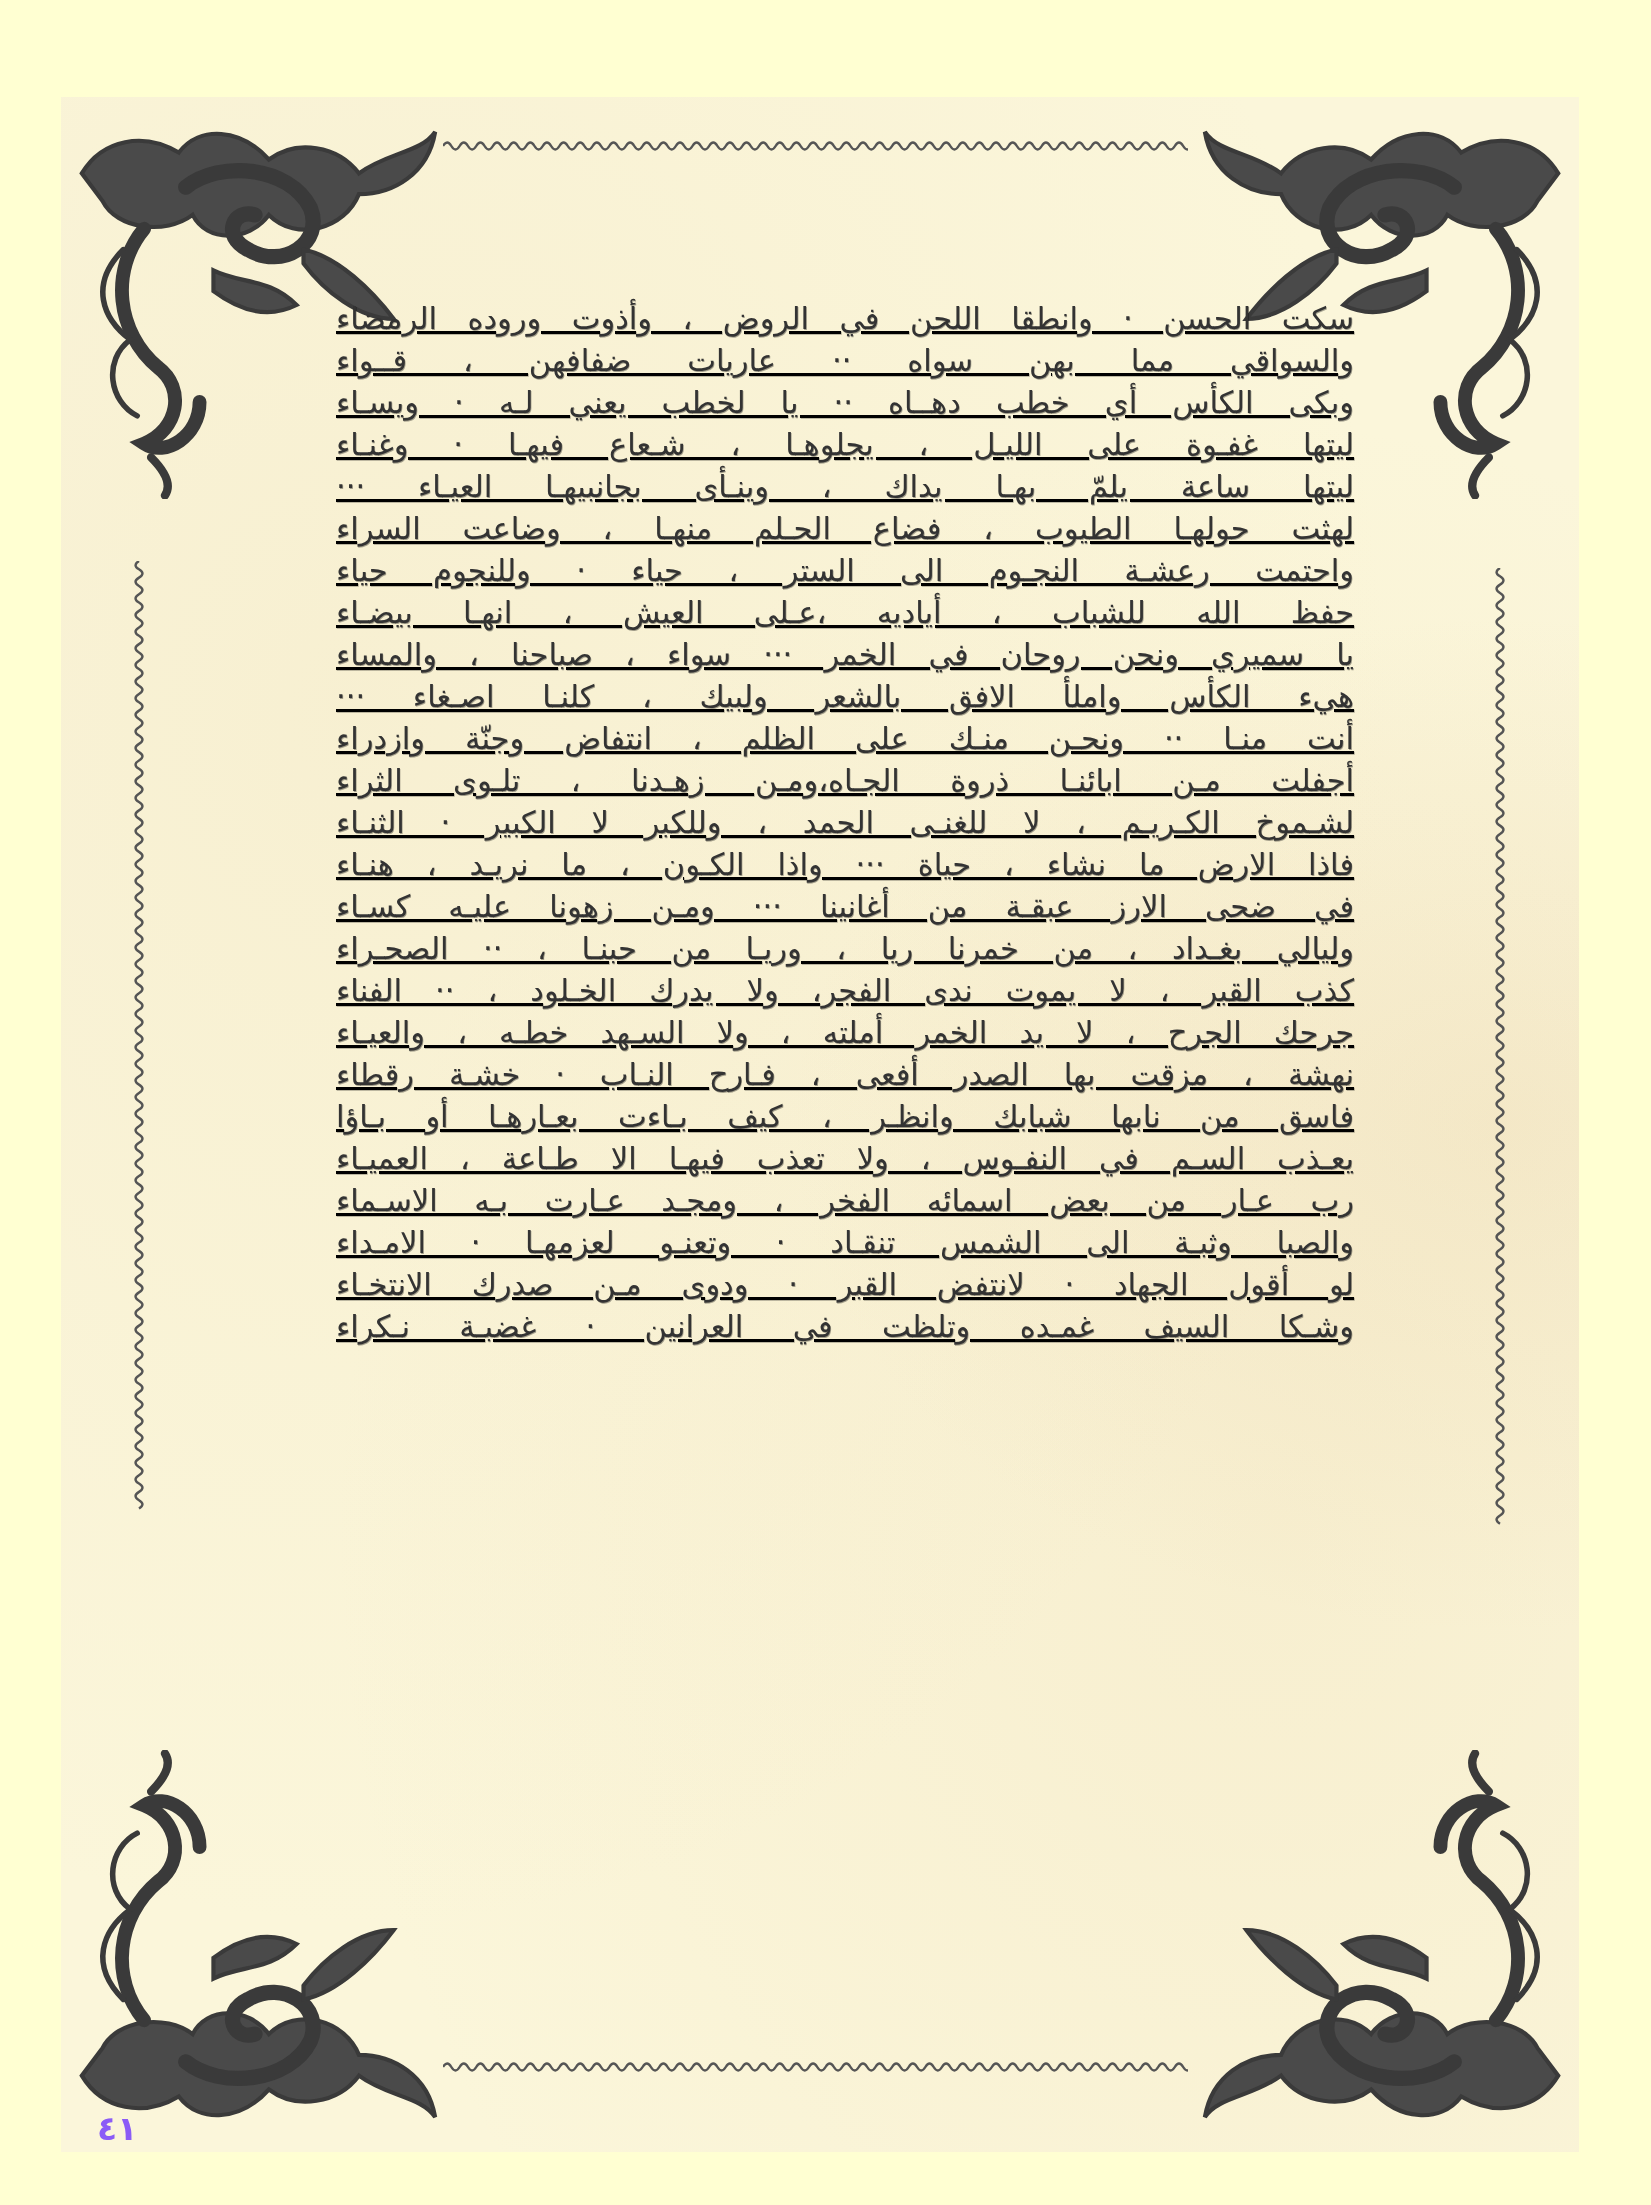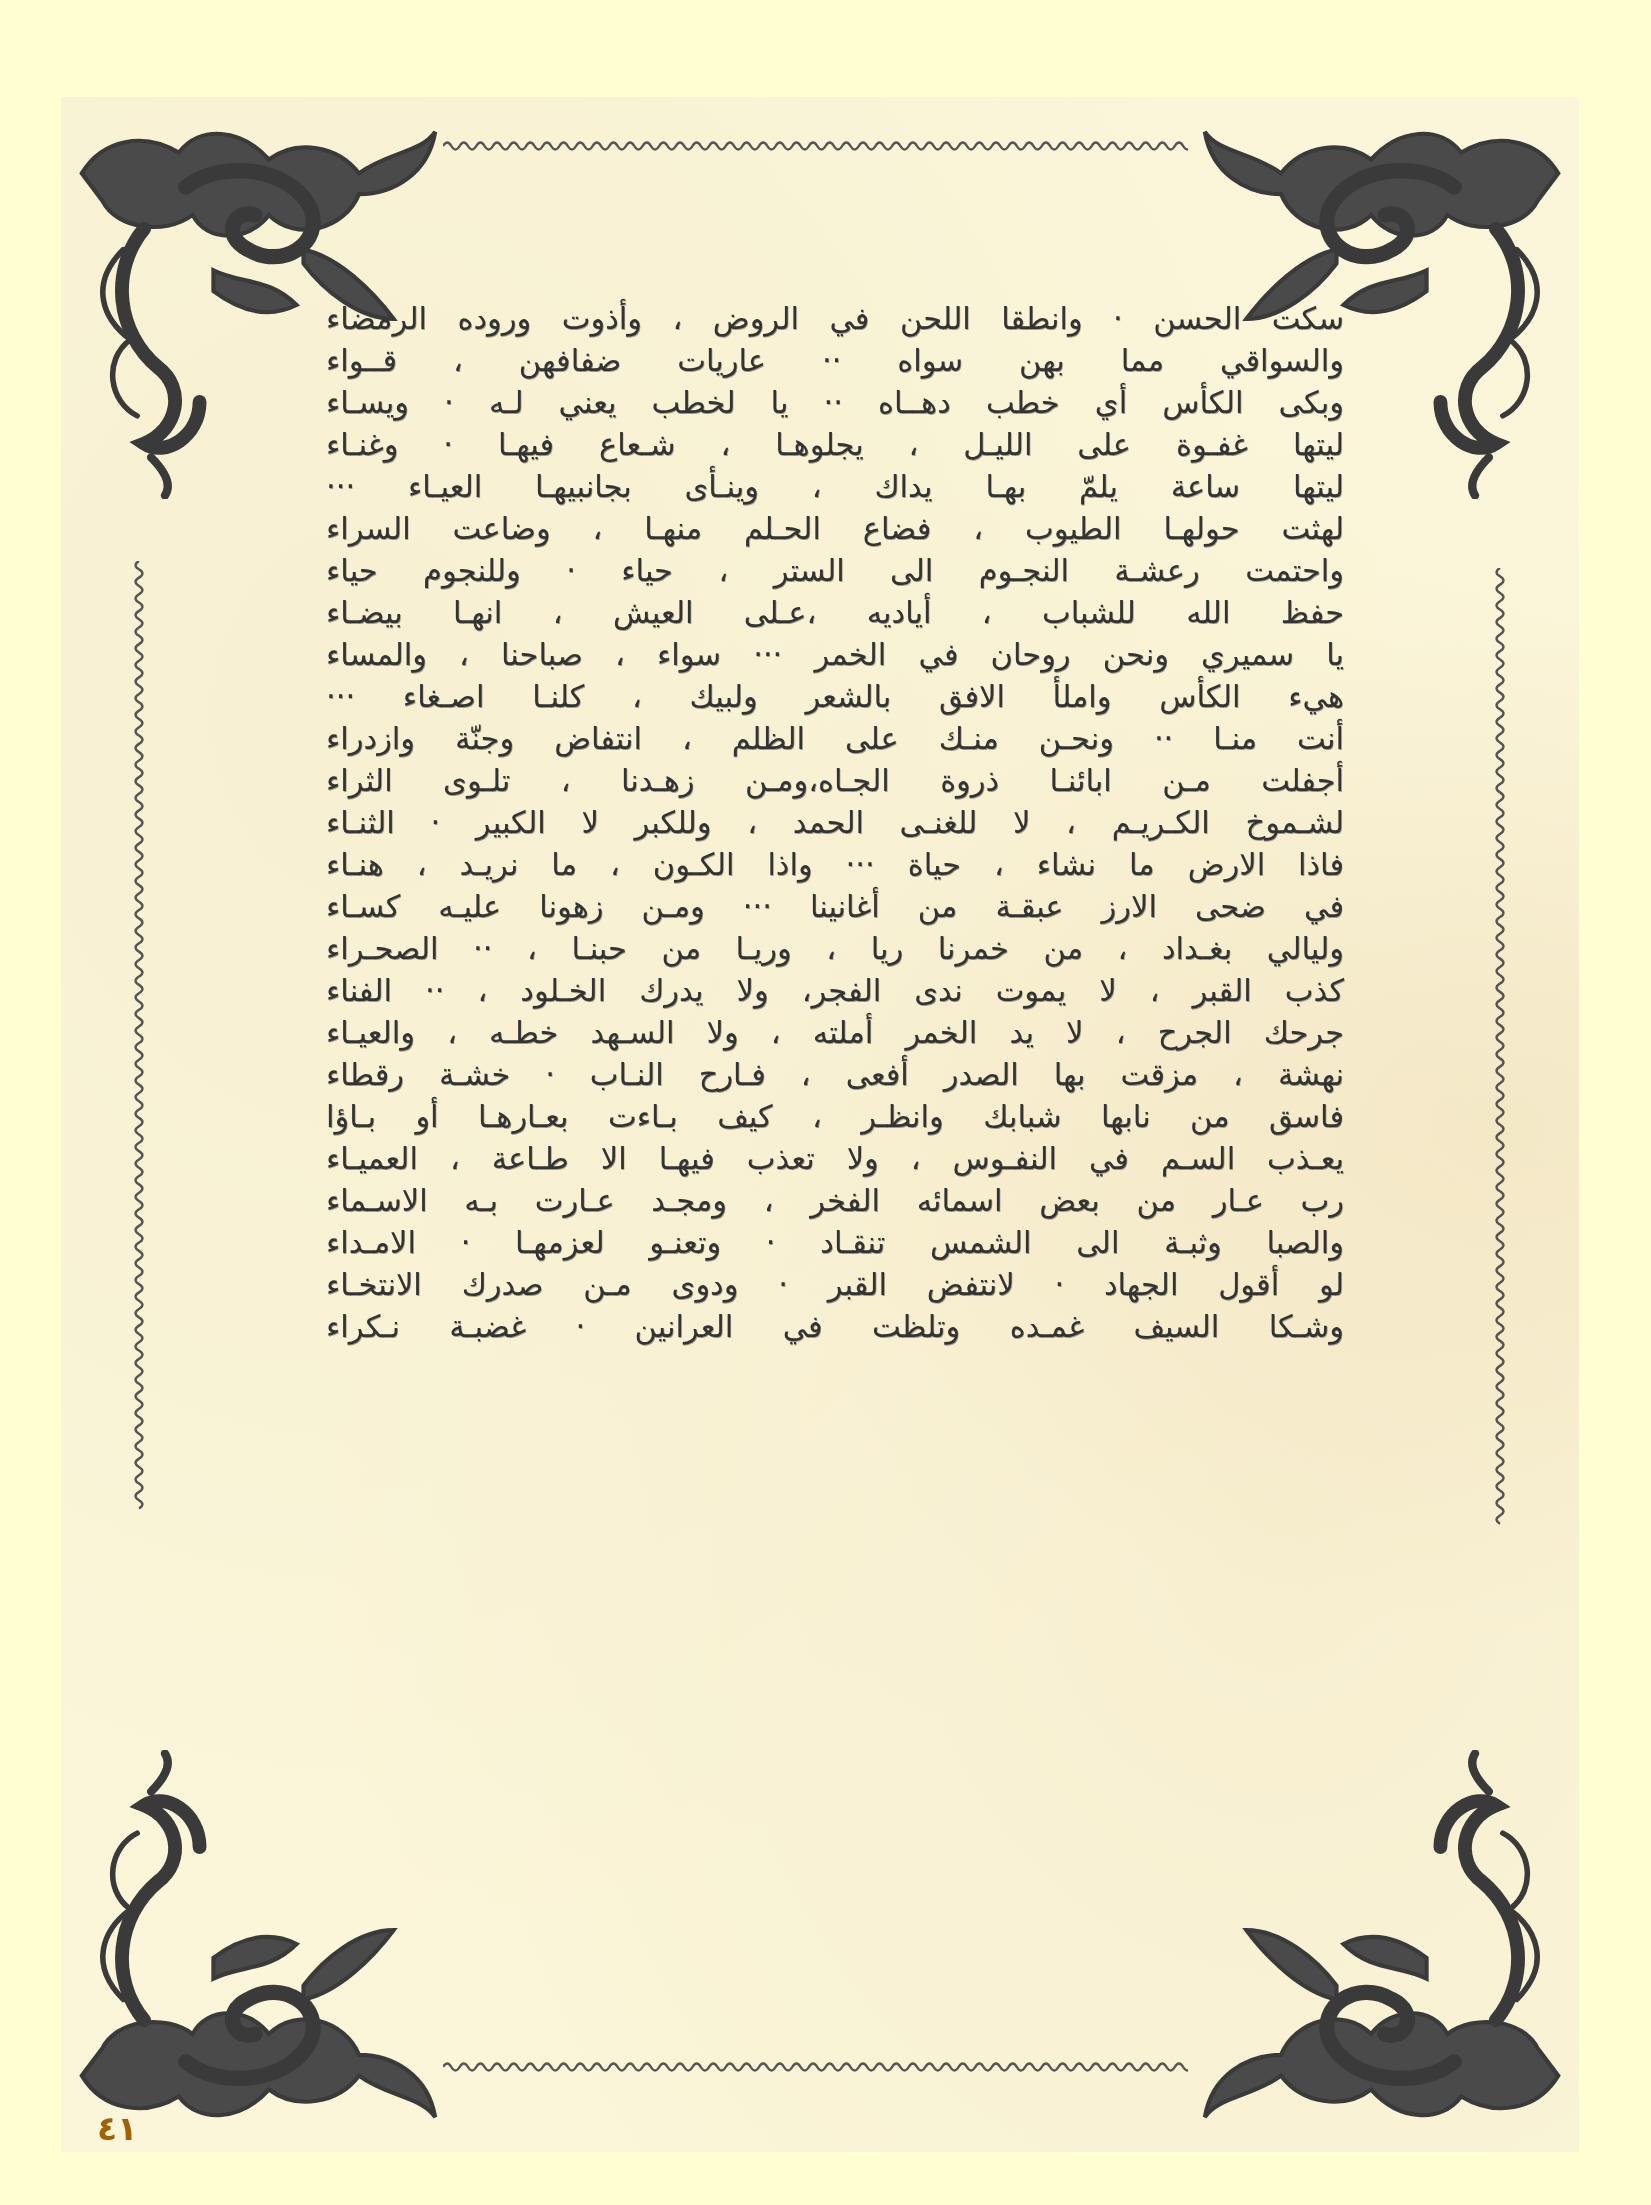--- a/index.html
+++ b/index.html
@@ -15,34 +15,35 @@
       radial-gradient(ellipse at 20% 30%, rgba(230,210,170,0.18), transparent 60%),
       radial-gradient(ellipse at 80% 70%, rgba(230,205,160,0.18), transparent 55%),
       radial-gradient(ellipse at 95% 50%, rgba(225,195,150,0.22), transparent 35%);
   }
   .wave-h, .wave-v { position:absolute; }
   .wave-h { height:18px; }
   .wave-v { width:18px; }
   .ornament { position:absolute; width:388px; height:388px; }
   .ornament svg { width:100%; height:100%; }
   .text-block {
-    position:absolute; left:326px; top:298px; width:1018px;
+    position:absolute; left:336px; top:298px; width:1018px;
     direction:rtl;
+    text-decoration:underline;
   }
   .line {
     height:42px; line-height:42px;
     font-size:30.5px; color:#333;
     text-align:justify; text-align-last:justify;
     white-space:nowrap; overflow:visible;
     text-shadow:0.7px 0.7px 0 rgba(0,0,0,0.35);
     letter-spacing:0.7px;
   }
   .page-number {
     position:absolute; left:97px; top:2109px;
-    font-size:33px; font-weight:bold; color:#a16207;
+    font-size:33px; font-weight:bold; color:#8b5cf6;
     direction:rtl;
   }
 </style>
 </head>
 <body>
 
 <div class="page">
 
   <svg class="wave-h" style="left:382px; top:40px; width:745px;" viewBox="0 0 1075 26" preserveAspectRatio="none">
     <path d="M0 13 q6 -10 12 0 t12 0 t12 0 t12 0 t12 0 t12 0 t12 0 t12 0 t12 0 t12 0 t12 0 t12 0 t12 0 t12 0 t12 0 t12 0 t12 0 t12 0 t12 0 t12 0 t12 0 t12 0 t12 0 t12 0 t12 0 t12 0 t12 0 t12 0 t12 0 t12 0 t12 0 t12 0 t12 0 t12 0 t12 0 t12 0 t12 0 t12 0 t12 0 t12 0 t12 0 t12 0 t12 0 t12 0 t12 0 t12 0 t12 0 t12 0 t12 0 t12 0 t12 0 t12 0 t12 0 t12 0 t12 0 t12 0 t12 0 t12 0 t12 0 t12 0 t12 0 t12 0 t12 0 t12 0 t12 0 t12 0 t12 0 t12 0 t12 0 t12 0 t12 0 t12 0 t12 0 t12 0 t12 0 t12 0 t12 0 t12 0 t12 0 t12 0 t12 0 t12 0 t12 0 t12 0 t12 0 t12 0 t12 0 t12 0 t12 0 t12 0" fill="none" stroke="#555" stroke-width="3.5"></path>

